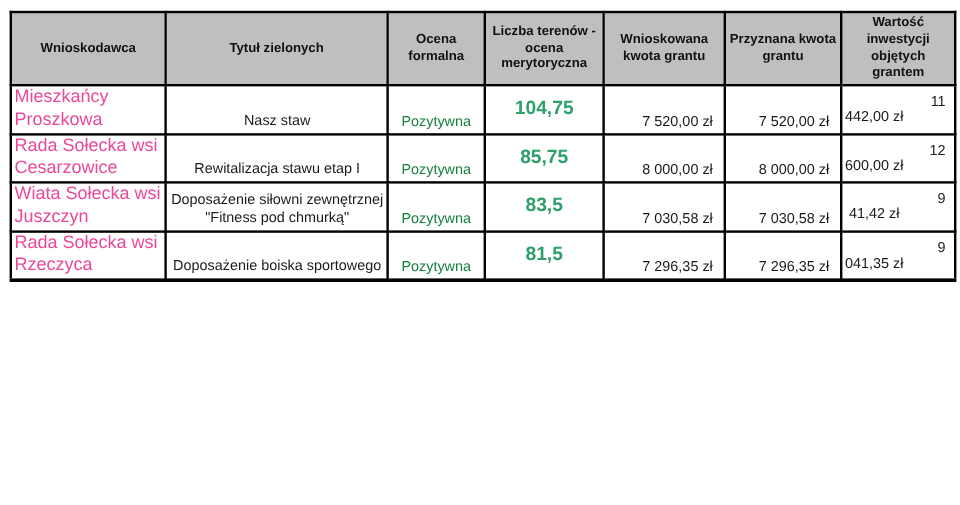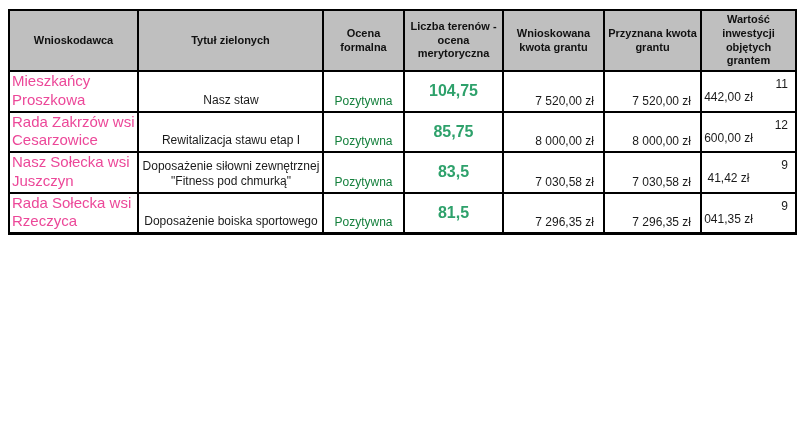--- a/index.html
+++ b/index.html
@@ -54,33 +54,33 @@
         <td class="c-formal">Pozytywna</td>
         <td class="c-points">104,75</td>
         <td class="c-amount">7 520,00 zł</td>
         <td class="c-amount">7 520,00 zł</td>
         <td class="c-value">
           <div class="v1">11</div>
           <div class="v2">442,00 zł</div>
         </td>
       </tr>
       <tr class="data-row">
-        <td class="c-app">Rada Zakrzów wsi Cesarzowice</td>
+        <td class="c-app">Rada Sołecka wsi Cesarzowice</td>
         <td class="c-title">Rewitalizacja stawu etap I</td>
         <td class="c-formal">Pozytywna</td>
         <td class="c-points">85,75</td>
         <td class="c-amount">8 000,00 zł</td>
         <td class="c-amount">8 000,00 zł</td>
         <td class="c-value">
           <div class="v1">12</div>
           <div class="v2">600,00 zł</div>
         </td>
       </tr>
       <tr class="data-row">
-        <td class="c-app">Nasz Sołecka wsi Juszczyn</td>
+        <td class="c-app">Wiata Sołecka wsi Juszczyn</td>
         <td class="c-title">Doposażenie siłowni zewnętrznej "Fitness pod chmurką"</td>
         <td class="c-formal">Pozytywna</td>
         <td class="c-points">83,5</td>
         <td class="c-amount">7 030,58 zł</td>
         <td class="c-amount">7 030,58 zł</td>
         <td class="c-value">
           <div class="v1">9</div>
           <div class="v2">41,42 zł</div>
         </td>
       </tr>

